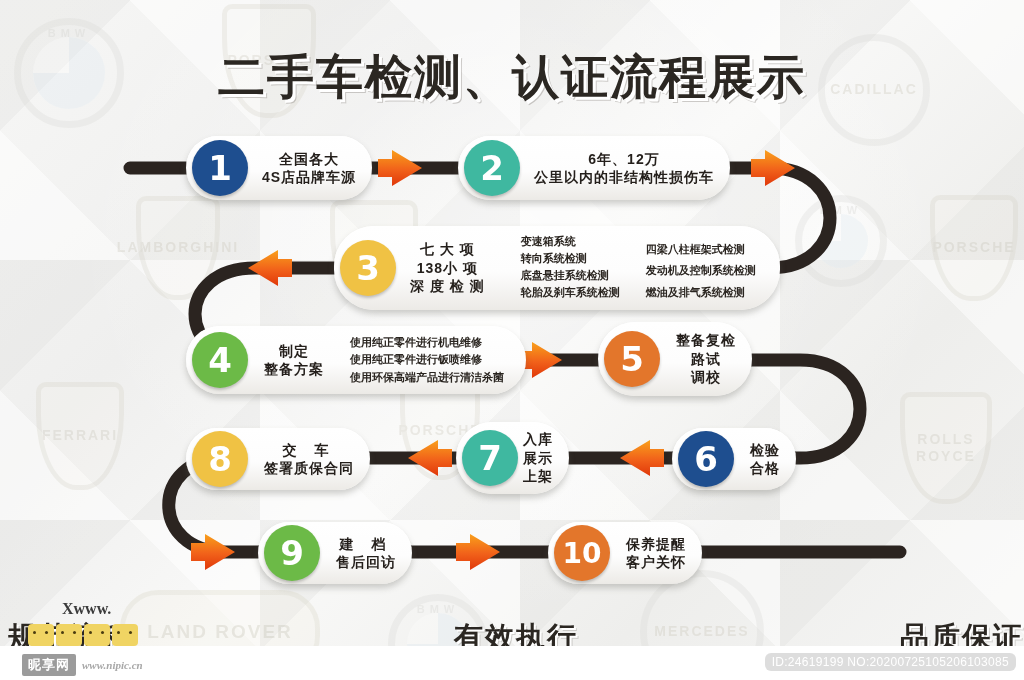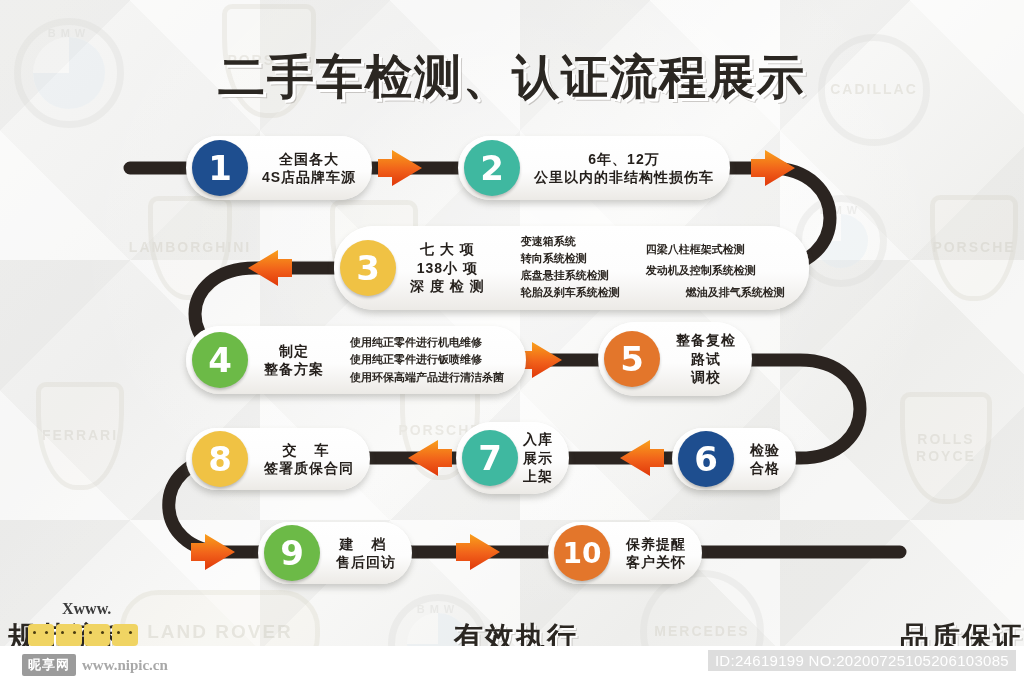--- a/index.html
+++ b/index.html
@@ -36,21 +36,21 @@
       linear-gradient(to bottom right,#ffffff 0 50%,#dfeaf2 50% 100%);}
   .bmw-q::before{content:"";position:absolute;left:50%;top:0;width:50%;height:50%;background:#dfeaf2;}
   .bmw-q::after{content:"";position:absolute;left:0;top:50%;width:50%;height:50%;background:#dfeaf2;}
   .bmw-lbl{position:absolute;inset:0;display:flex;align-items:flex-start;justify-content:center;
     font-size:11px;color:#cfcfcb;padding-top:2px;letter-spacing:5px;}
 
   .por1{left:222px;top:4px;width:84px;height:104px;}
   .por2{left:930px;top:195px;width:78px;height:96px;}
   .por3{left:400px;top:382px;width:70px;height:88px;}
   .cad1{left:818px;top:34px;width:98px;height:98px;}
-  .lam1{left:148px;top:196px;width:74px;height:94px;}
+  .lam1{left:136px;top:196px;width:74px;height:94px;}
   .rr1{left:330px;top:200px;width:78px;height:96px;}
   .rr2{left:900px;top:392px;width:82px;height:102px;}
   .fer1{left:36px;top:382px;width:78px;height:98px;}
   .mb1{left:640px;top:570px;width:110px;height:110px;}
   .lr1{left:120px;top:590px;width:190px;height:74px;border-radius:38px;border:5px solid #d8d5c3;
        background:rgba(240,236,214,.45);color:#bdb9a4;font-size:19px;}
 
   .wm-txt{font-size:14px;line-height:1.25;color:#c6c2b3;}
 
   
@@ -86,23 +86,23 @@
   .slogans{position:absolute;left:8px;right:0;bottom:22px;z-index:7;
     display:flex;justify-content:space-between;gap:72px;}
   .slogans span{font-family:"DejaVu Sans","Liberation Sans",sans-serif;
     font-size:29px;font-weight:bold;color:#2b2722;letter-spacing:2px;
     text-shadow:2px 2px 0 #ffffff,3px 3px 0 rgba(120,116,110,.3);}
 
   
   .botbar{position:absolute;left:0;bottom:0;width:1024px;height:34px;background:#ffffff;z-index:9;}
   .nipic{position:absolute;left:10px;bottom:4px;z-index:10;display:flex;align-items:center;gap:6px;margin-left:12px;}
   .nipic-logo{background:#9b9b9b;color:#fff;font-size:13px;font-weight:bold;padding:2px 6px;border-radius:2px;letter-spacing:1px;}
-  .nipic-url{color:#a8a8a8;font-size:15px;font-weight:bold;font-family:"Liberation Serif",serif;}
+  .nipic-url{color:#a8a8a8;font-size:11px;font-style:italic;font-weight:bold;font-family:"Liberation Serif",serif;}
   .idno{position:absolute;right:8px;bottom:9px;z-index:10;
-    background:rgba(150,150,150,.32);color:#ffffff;font-size:15px;padding:2px 7px;letter-spacing:.3px;}
+    background:rgba(150,150,150,.32);color:#ffffff;font-size:12px;padding:2px 7px;letter-spacing:.3px;border-radius:6px;}
   .emoji-row{position:absolute;left:28px;bottom:34px;z-index:8;display:flex;gap:2px;}
   .emoji{width:26px;height:22px;background:#f0d463;border-radius:4px;position:relative;}
   .emoji::before{content:"";position:absolute;left:5px;top:7px;width:3px;height:3px;background:#4a3c10;border-radius:50%;
     box-shadow:12px 0 0 #4a3c10;}
   .xwww{position:absolute;left:62px;bottom:62px;z-index:8;color:#3b3b3b;font-size:16px;font-weight:bold;font-family:"Liberation Serif",serif;}
 </style>
 </head>
 <body>
 
 <div class="poster">
@@ -231,21 +231,21 @@
     <div class="cols" style="padding-left:36px;">
       <div>
         <div class="det">变速箱系统</div>
         <div class="det">转向系统检测</div>
         <div class="det">底盘悬挂系统检测</div>
         <div class="det">轮胎及刹车系统检测</div>
       </div>
       <div style="padding-top:6px;">
         <div class="det" style="line-height:1.95;">四梁八柱框架式检测</div>
         <div class="det" style="line-height:1.95;">发动机及控制系统检测</div>
-        <div class="det" style="line-height:1.95;margin-left:40px;">燃油及排气系统检测</div>
+        <div class="det" style="line-height:1.95;">燃油及排气系统检测</div>
       </div>
     </div>
   </div>
 
   <div class="pill" style="left:186px;top:326px;height:68px;padding-right:22px;">
     <div class="num s1" style="background:#6cba47;">
       <span>4</span>
       </div>
     <div class="pill-txt" style="padding-left:16px;justify-content:space-between;">
       <div class="t-main">制定</div>

